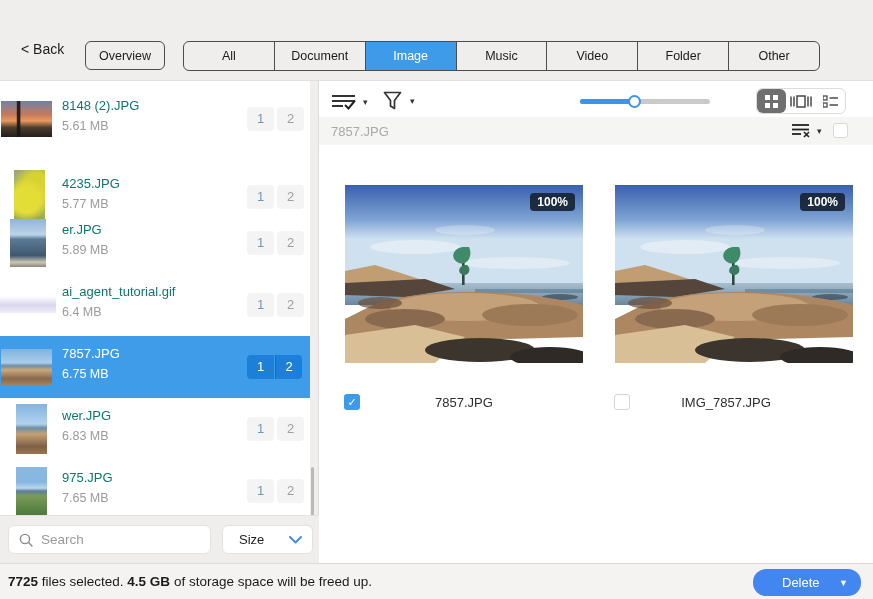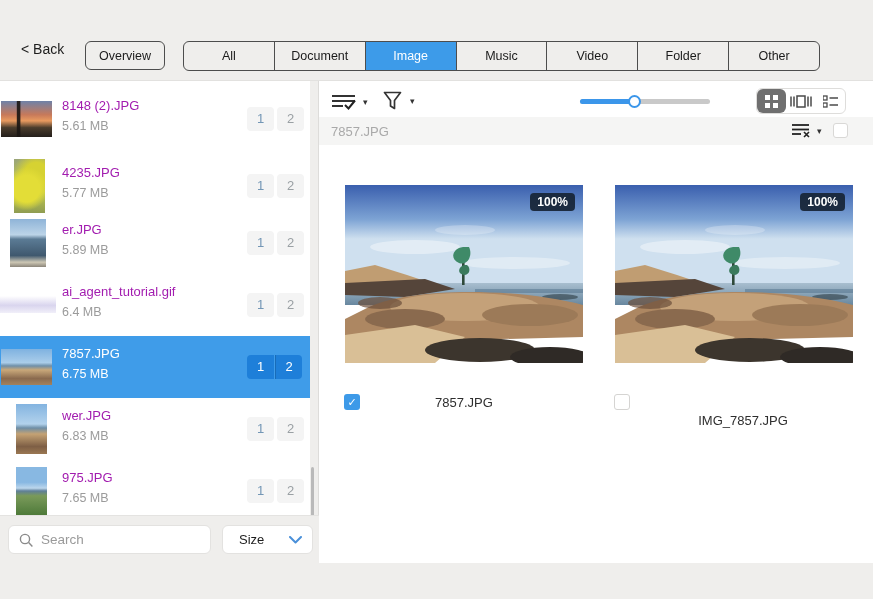--- a/index.html
+++ b/index.html
@@ -25,40 +25,40 @@
     display:flex; overflow:hidden; background:#efeeec; }
   .tab { flex:1 1 0; display:flex; align-items:center; justify-content:center; font-size:12.5px; color:#1a1a1a;
     border-right:1px solid #4d4d4d; }
   .tab:last-child { border-right:none; }
   .tab.selected { background:#3d9be9; color:#fff; }
 
   
   .sidebar-list { position:absolute; left:0; top:81px; width:310px; height:434px; background:#fff; }
   .row { position:absolute; left:0; width:310px; height:62px; }
   .row.selected { background:#3f9ce9; }
-  .r1{top:7px}.r2{top:74px}.r3{top:131px}.r4{top:193px}.r5{top:255px}.r6{top:317px}.r7{top:379px}
+  .r1{top:7px}.r2{top:85px}.r3{top:131px}.r4{top:193px}.r5{top:255px}.r6{top:317px}.r7{top:379px}
   .thumb { position:absolute; }
   .t1 { left:1px; top:13px; width:51px; height:36px;
     background:linear-gradient(90deg, rgba(0,0,0,0) 30%, rgba(28,23,20,.92) 32% 37%, rgba(0,0,0,0) 39%),
       linear-gradient(180deg,#6f82a8 0%, #c7795a 38%, #e89a5f 55%, #4a3c2c 74%, #241f1b 100%); }
   .t2 { left:14px; top:4px; width:31px; height:54px;
     background:radial-gradient(circle at 40% 55%, #e3dd37 0 38%, rgba(0,0,0,0) 62%),
       radial-gradient(circle at 72% 28%, #d6d232 0 26%, rgba(0,0,0,0) 52%),
       linear-gradient(180deg,#9aa578,#c3ca4c 60%, #8f9c52); }
   .t3 { left:10px; top:7px; width:36px; height:48px;
     background:linear-gradient(180deg,#8fb4d8 0%, #bcd4e8 33%, #5b7b95 42%, #3f586e 76%, #cdc7b4 90%, #8b857a 100%); }
   .t4 { left:0; top:22px; width:56px; height:17px;
     background:linear-gradient(180deg,#ffffff 0%, #d9d5ee 55%, #f1eff9 100%); }
   .t5 { left:1px; top:13px; width:51px; height:36px;
     background:linear-gradient(180deg,#7fb2e0 0%, #aacdEA 38%, #6f8fa8 47%, #c9a87a 58%, #8a6a4e 82%, #a3815c 100%); }
   .t6 { left:16px; top:6px; width:31px; height:50px;
     background:linear-gradient(180deg,#83b4e0 0%, #b2d2ec 40%, #6e8ea6 48%, #c4a274 60%, #7e5f45 85%, #9a7752 100%); }
   .t7 { left:16px; top:7px; width:31px; height:48px;
     background:linear-gradient(180deg,#88b8e2 0 32%, #bcd6ec 44%, #5f7f98 50%, #7a9a5a 60%, #4e7a3a 100%); }
-  .fname { position:absolute; left:62px; top:10px; font-size:13px; color:#a21caf; }
+  .fname { position:absolute; left:62px; top:10px; font-size:13px; color:#0f766e; }
   .fsize { position:absolute; left:62px; top:31px; font-size:12.5px; color:#9b9b9b; }
   .row.selected .fname, .row.selected .fsize { color:#fff; }
   .badge { position:absolute; top:19px; width:27px; height:24px; border-radius:4px; background:#f4f4f4;
     font-size:13px; text-align:center; line-height:24px; }
   .b1 { left:247px; color:#7396b5; }
   .b2 { left:277px; color:#9aa0a4; }
   .row.selected .badge { background:#1e7fd9; color:#fff; }
   .row.selected .b1 { left:247px; border-radius:4px 0 0 4px; }
   .row.selected .b2 { left:275px; border-radius:0 4px 4px 0; border-left:1px solid rgba(0,0,0,.15); }
   .scroll-thumb { position:absolute; left:311px; top:467px; width:3px; height:55px; background:#b9b9b9; border-radius:2px; }
@@ -97,21 +97,21 @@
   .main-content { position:absolute; left:319px; top:145px; width:554px; height:418px; background:#fff; }
 
   .card-img { position:absolute; top:40px; width:238px; height:178px; overflow:hidden; }
   .card1 { left:26px; } .card2 { left:296px; }
   .zoom-badge { position:absolute; top:8px; right:8px; background:rgba(23,36,53,.92); color:#fff; font-size:12px; font-weight:bold;
     padding:2px 7px; border-radius:4px; }
   .check-row-box { position:absolute; top:249px; width:16px; height:16px; border-radius:3px; }
   .cb1 { left:25px; background:#3d9ae8; color:#fff; font-size:11px; text-align:center; line-height:16px; }
   .cb2 { left:295px; background:#fff; border:1px solid #d5d4d2; }
   .card-label { position:absolute; top:250px; width:238px; text-align:center; font-size:13px; color:#2e2e2e; }
-  .cl1 { left:26px; } .cl2 { left:305px;margin-top:18px; }
+  .cl1 { left:26px; } .cl2 { left:288px; }
 
   
   .statusbar { position:absolute; left:0; top:563px; width:873px; height:36px; background:#f4f3f1; border-top:1px solid #dcdbd9; }
   .status-text { position:absolute; left:8px; top:10px; font-size:13.5px; color:#1a1a1a; white-space:pre; }
   .status-text b { font-weight:bold; }
   .delete-btn { position:absolute; left:753px; top:5px; width:108px; height:27px; background:#4486ef; border-radius:13px;
     color:#fff; display:flex; align-items:center; }
   .delete-btn .dl { position:absolute; left:29px; font-size:13px; }
   .delete-btn .dc { position:absolute; right:13px; font-size:9px; }
 </style>
@@ -344,14 +344,21 @@
       </svg>
       <div class="zoom-badge">100%</div>
     </div>
 
     <div class="check-row-box cb1">✓</div>
     <div class="card-label cl1">7857.JPG</div>
     <div class="check-row-box cb2"></div>
     <div class="card-label cl2">IMG_7857.JPG</div>
   </div>
 
+  <div class="statusbar">
+    <div class="status-text"><b>7725</b><span> files selected. </span><b>4.5 GB</b><span> of storage space will be freed up.</span></div>
+    <div class="delete-btn">
+      <span class="dl">Delete</span>
+      <span class="dc">▼</span>
+    </div>
+  </div>
 
 </div>
 
 </body></html>

